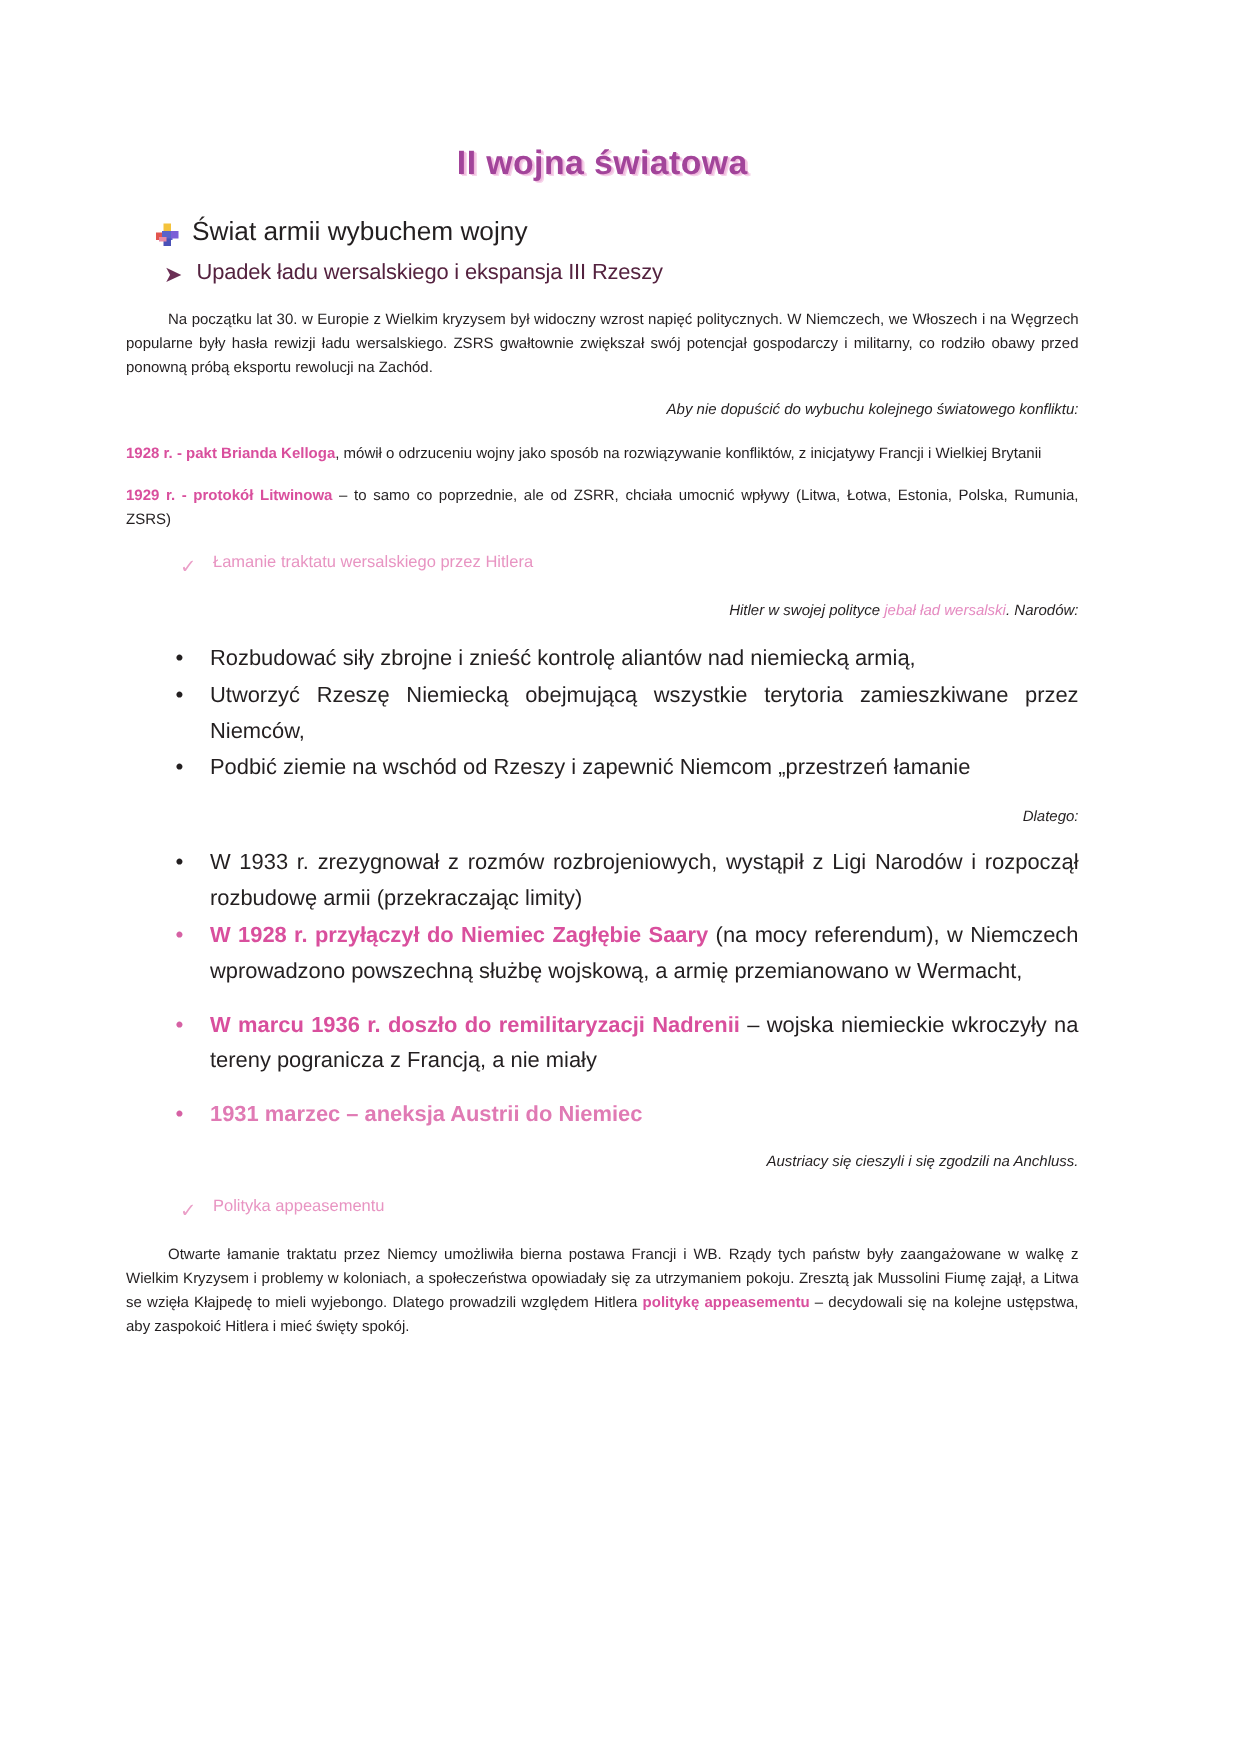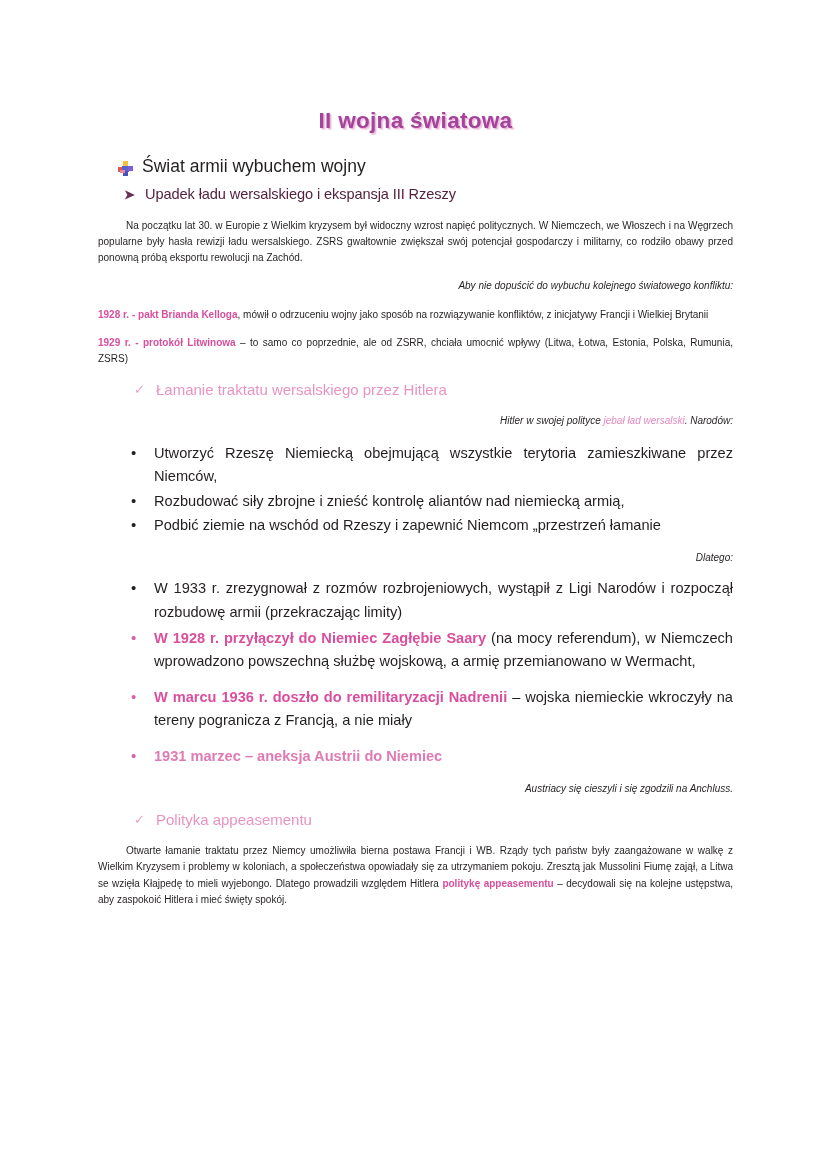--- a/index.html
+++ b/index.html
@@ -18,24 +18,23 @@
     position: relative;
     width: 828px;
     height: 1171px;
     background: #ffffff;
     box-sizing: border-box;
     padding: 0;
     overflow: hidden;
   }
   .content {
     position: absolute;
-    left: 98px;
+    left: 84px;
     top: 96px;
     width: 635px;
-    margin-top: 12px;
   }
 
   
   .doc-title {
     text-align: center;
     font-size: 22.5px;
     font-weight: bold;
     color: #a2449a;
     letter-spacing: 0.3px;
     margin: 0 0 22px 0;
@@ -108,21 +107,21 @@
     padding-left: 36px;
     margin: 13px 0 13px 0;
   }
   .check-icon {
     flex: 0 0 22px;
     color: #eb9fc8;
     font-size: 13px;
     line-height: 19px;
   }
   .h3text {
-    font-size: 15px;
+    font-size: 11px;
     color: #e894c2;
     line-height: 1.35;
   }
 
   
   p.body {
     font-size: 10px;
     line-height: 1.62;
     margin: 0 0 12px 0;
     text-align: justify;
@@ -198,22 +197,22 @@
     <p class="body"><span class="pink-bold">1929 r. - protokół Litwinowa</span><span> – to samo co poprzednie, ale od ZSRR, chciała umocnić wpływy (Litwa, Łotwa, Estonia, Polska, Rumunia, ZSRS)</span></p>
 
     <div class="h3row">
       <span class="check-icon">✓</span>
       <span class="h3text">Łamanie traktatu wersalskiego przez Hitlera</span>
     </div>
 
     <p class="body nojust"><span>Hitler w swojej polityce </span><span class="pink-soft">jebał ład wersalski</span><span>. Narodów:</span></p>
 
     <ul class="blist">
+      <li>Rozbudować siły zbrojne i znieść kontrolę aliantów nad niemiecką armią,</li>
       <li>Utworzyć Rzeszę Niemiecką obejmującą wszystkie terytoria zamieszkiwane przez Niemców,</li>
-      <li>Rozbudować siły zbrojne i znieść kontrolę aliantów nad niemiecką armią,</li>
       <li>Podbić ziemie na wschód od Rzeszy i zapewnić Niemcom „przestrzeń łamanie</li>
     </ul>
 
     <p class="body nojust tight">Dlatego:</p>
 
     <ul class="blist loose">
       <li><span class="pink-bold"></span><span>W 1933 r. zrezygnował z rozmów rozbrojeniowych, wystąpił z Ligi Narodów i rozpoczął rozbudowę armii (przekraczając limity)</span></li>
       <li class="pinkdot"><span class="pink-bold">W 1928 r. przyłączył do Niemiec Zagłębie Saary</span><span> (na mocy referendum), w Niemczech wprowadzono powszechną służbę wojskową, a armię przemianowano w Wermacht,</span></li>
       <li class="pinkdot spaced"><span class="pink-bold">W marcu 1936 r. doszło do remilitaryzacji Nadrenii</span><span> – wojska niemieckie wkroczyły na tereny pogranicza z Francją, a nie miały</span></li>
       <li class="pinkdot spaced"><span class="pink-bold-light">1931 marzec – aneksja Austrii do Niemiec</span><span></span></li>

